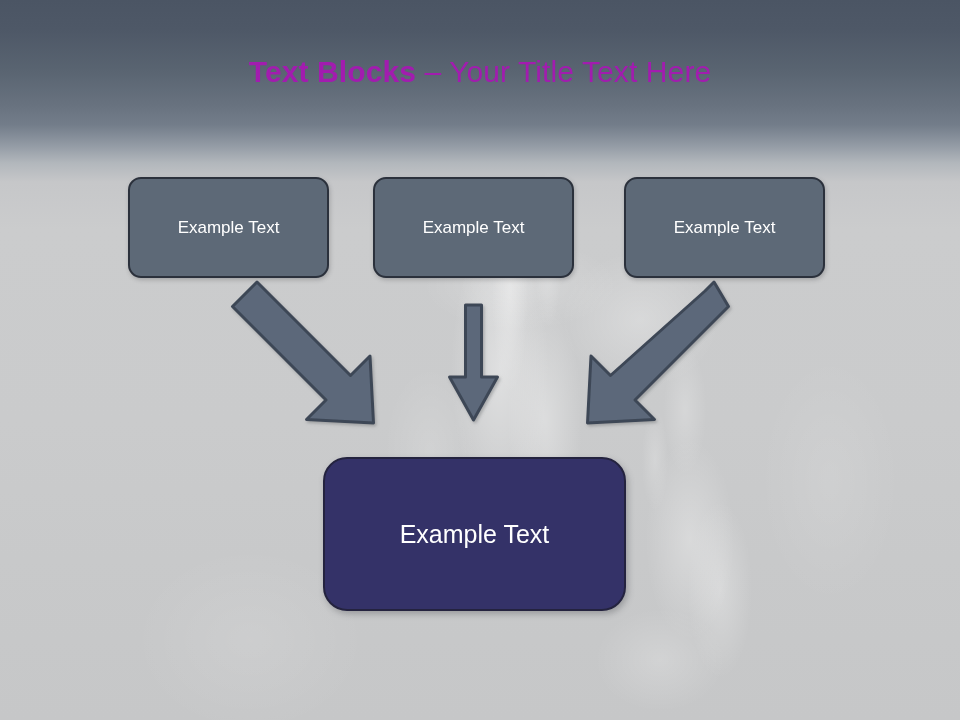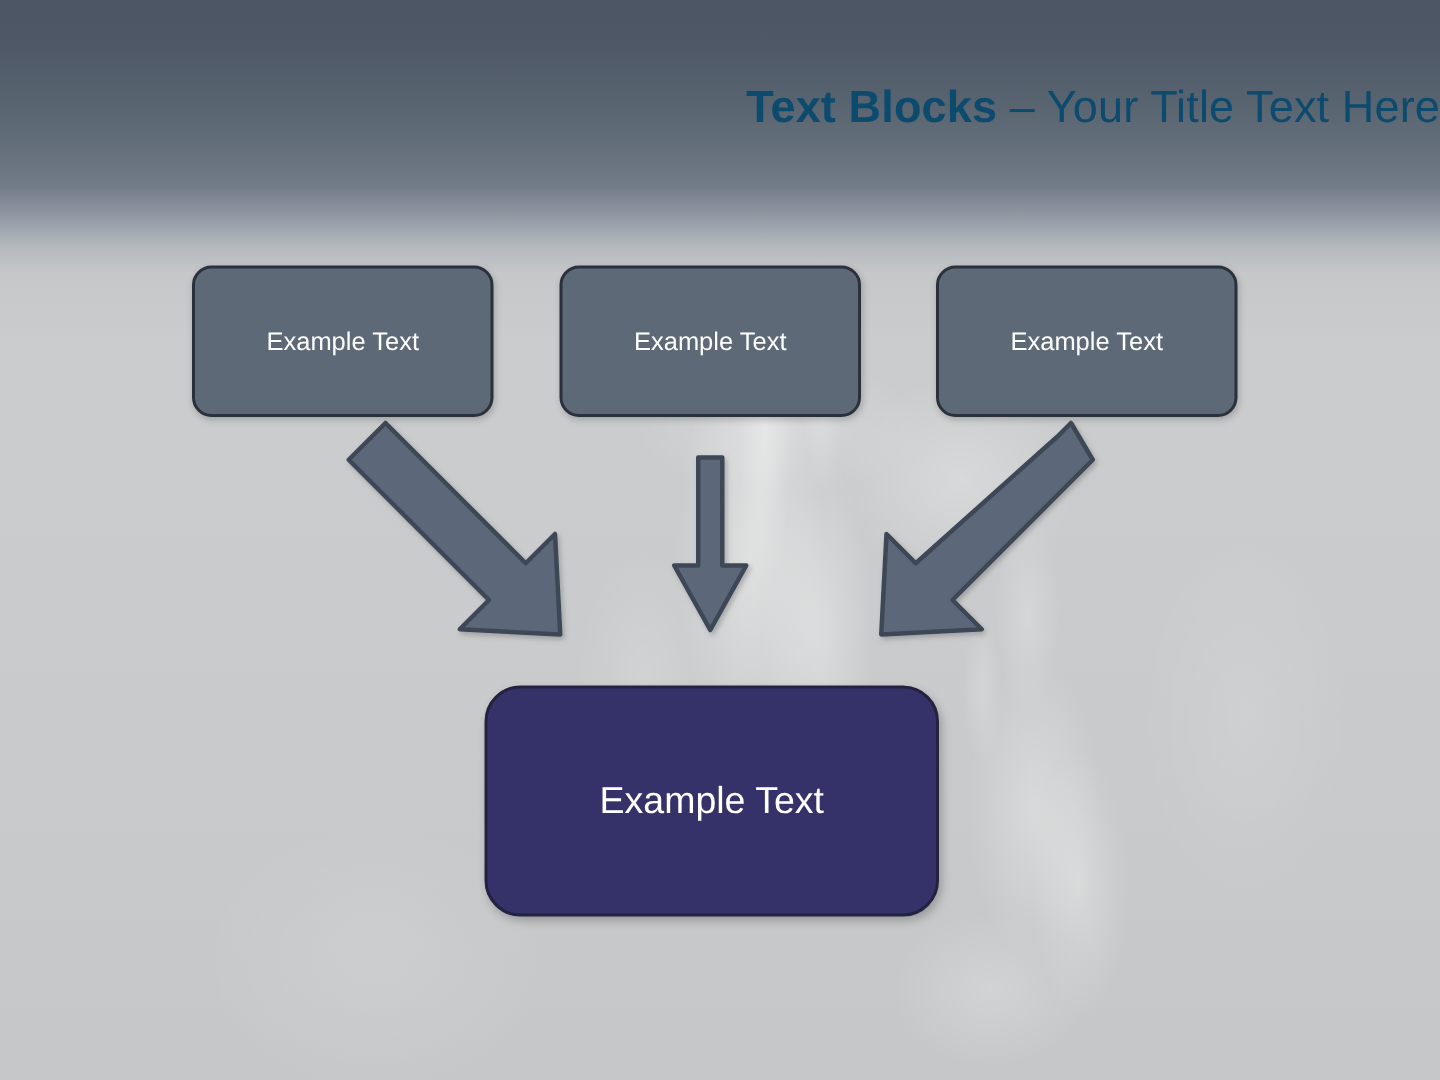--- a/index.html
+++ b/index.html
@@ -61,22 +61,22 @@
       radial-gradient(ellipse 18px 70px at 225px 330px, rgba(255,255,255,0.20), rgba(255,255,255,0) 74%);
     pointer-events: none;
   }
 
   
   .title {
     position: absolute;
     left: 0;
     top: 52px;
     width: 960px;
-    text-align: right;
-    color: #0c4a6e;
+    text-align: center;
+    color: #a21caf;
     font-size: 30px;
     line-height: 40px;
     letter-spacing: 0.1px;
     white-space: nowrap;
   }
   .title .strong { font-weight: bold; }
   .title .light  { font-weight: normal; }
 
   
   .tbox {

